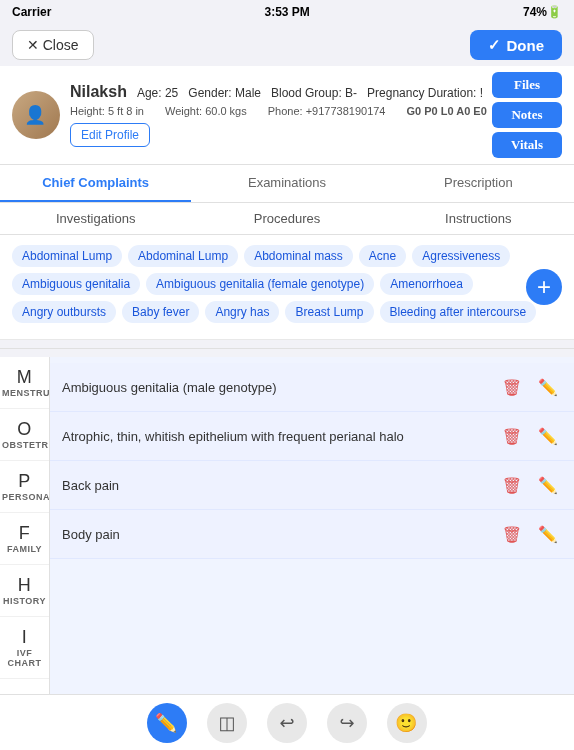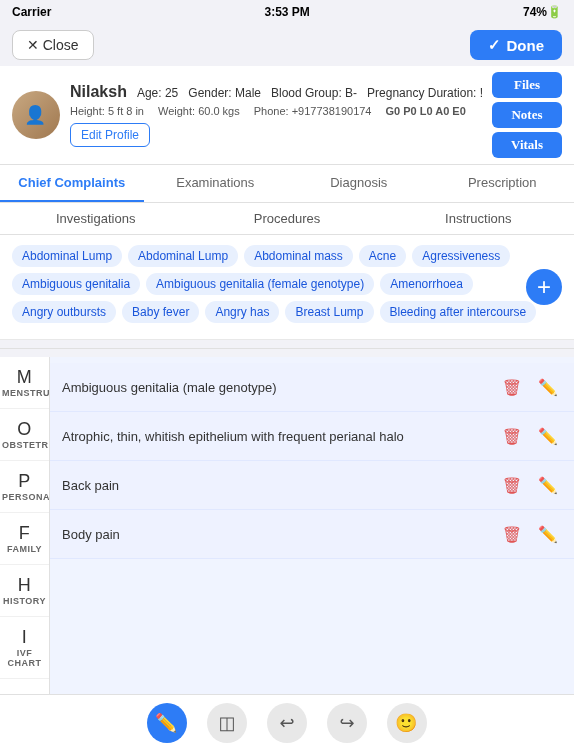--- a/index.html
+++ b/index.html
@@ -167,39 +167,38 @@
     <span>👤</span>
   </div>
   <div class="patient-info">
     <div style="display:flex;align-items:center;gap:10px;flex-wrap:wrap;text-align:center;">
       <span class="patient-name">Nilaksh</span>
       <span style="font-size:12px;">Age: 25</span>
       <span style="font-size:12px;">Gender: Male</span>
       <span style="font-size:12px;">Blood Group: B-</span>
       <span style="font-size:12px;">Pregnancy Duration: !</span>
     </div>
-    <div class="patient-meta" style="display:flex;gap:14px;flex-wrap:wrap;font-size:11px;">
+    <div class="patient-meta" style="display:flex;gap:21px;flex-wrap:wrap;font-size:11px;">
       <span>Height: 5 ft 8 in</span>
       <span>Weight: 60.0 kgs</span>
       <span>Phone: +917738190174</span>
       <span style="font-weight:700;">G0 P0 L0 A0 E0</span>
     </div>
     <button class="edit-profile-btn">Edit Profile</button>
   </div>
   <div class="patient-actions">
     <button class="action-btn">Files</button>
     <button class="action-btn">Notes</button>
     <button class="action-btn">Vitals</button>
   </div>
 </div>
 
 <div class="tabs-primary">
   <div class="tab active">Chief Complaints</div>
   <div class="tab">Examinations</div>
-  <div class="tab">Diagnosis</div>
   <div class="tab">Prescription</div>
 </div>
 
 <div class="tabs-secondary">
   <div class="tab-sec">Investigations</div>
   <div class="tab-sec">Procedures</div>
   <div class="tab-sec">Instructions</div>
 </div>
 
 <div class="chips-area">

